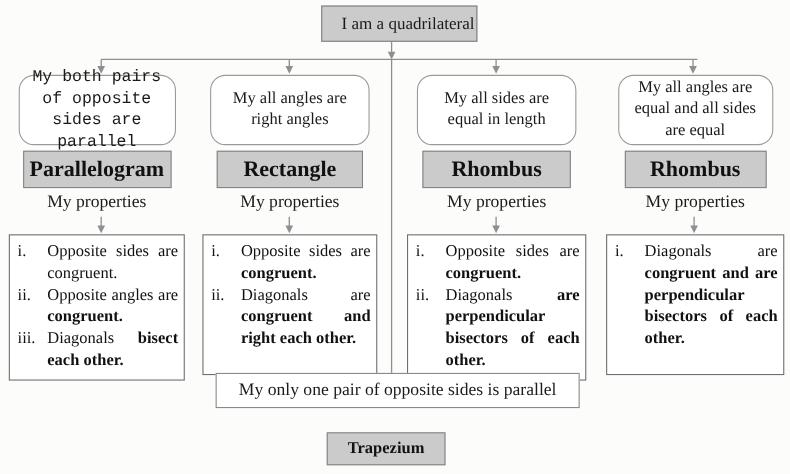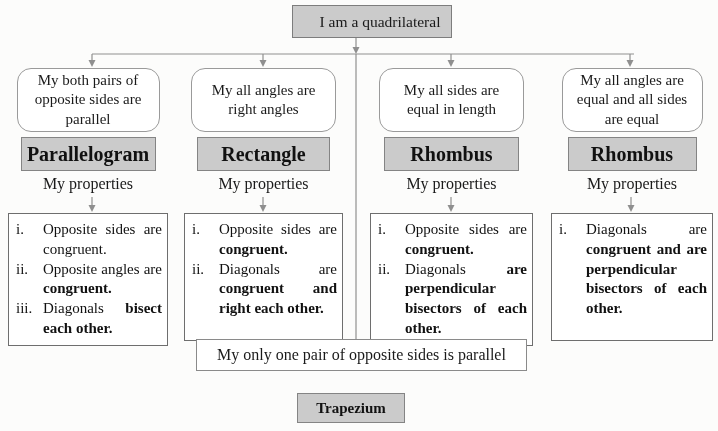--- a/index.html
+++ b/index.html
@@ -17,21 +17,21 @@
     background:#fcfcfb;
     overflow:hidden;
   }
   
   #connectors{
     position:absolute;left:0;top:0;width:718px;height:431px;
     z-index:0;
   }
   
   .root-box{
-    position:absolute;left:292px;top:5px;width:160px;height:33px;
+    position:absolute;left:292px;top:5px;width:142px;height:33px;
     background:var(--shape-fill);
     border:1px solid #7d7d7d;
     display:flex;align-items:center;justify-content:center;
     font-size:15.5px;color:#1a1a1a;
     box-sizing:border-box;z-index:2;padding-left:16px;
   }
   
   .column{
     position:absolute;top:68px;
     display:flex;flex-direction:column;align-items:center;
@@ -45,21 +45,21 @@
     box-sizing:border-box;
     height:64px;
     border:1px solid #9a9a9a;
     border-radius:14px;
     background:#fff;
     display:flex;align-items:center;justify-content:center;
     text-align:center;
     font-size:15px;line-height:1.3;color:#1a1a1a;
     padding:2px 6px;
   }
-  .col0 .question-box{width:143px;}
+  .col0 .question-box{width:143px;font-family:Liberation Mono, monospace;}
   .col1 .question-box{width:145px;}
   .col2 .question-box{width:145px;}
   .col3 .question-box{width:141px;}
   .shape-label{
     box-sizing:border-box;
     margin-top:5px;height:34px;
     background:var(--shape-fill);
     border:1px solid #848484;
     display:flex;align-items:center;justify-content:center;
     font-weight:bold;font-size:20px;color:#111;

